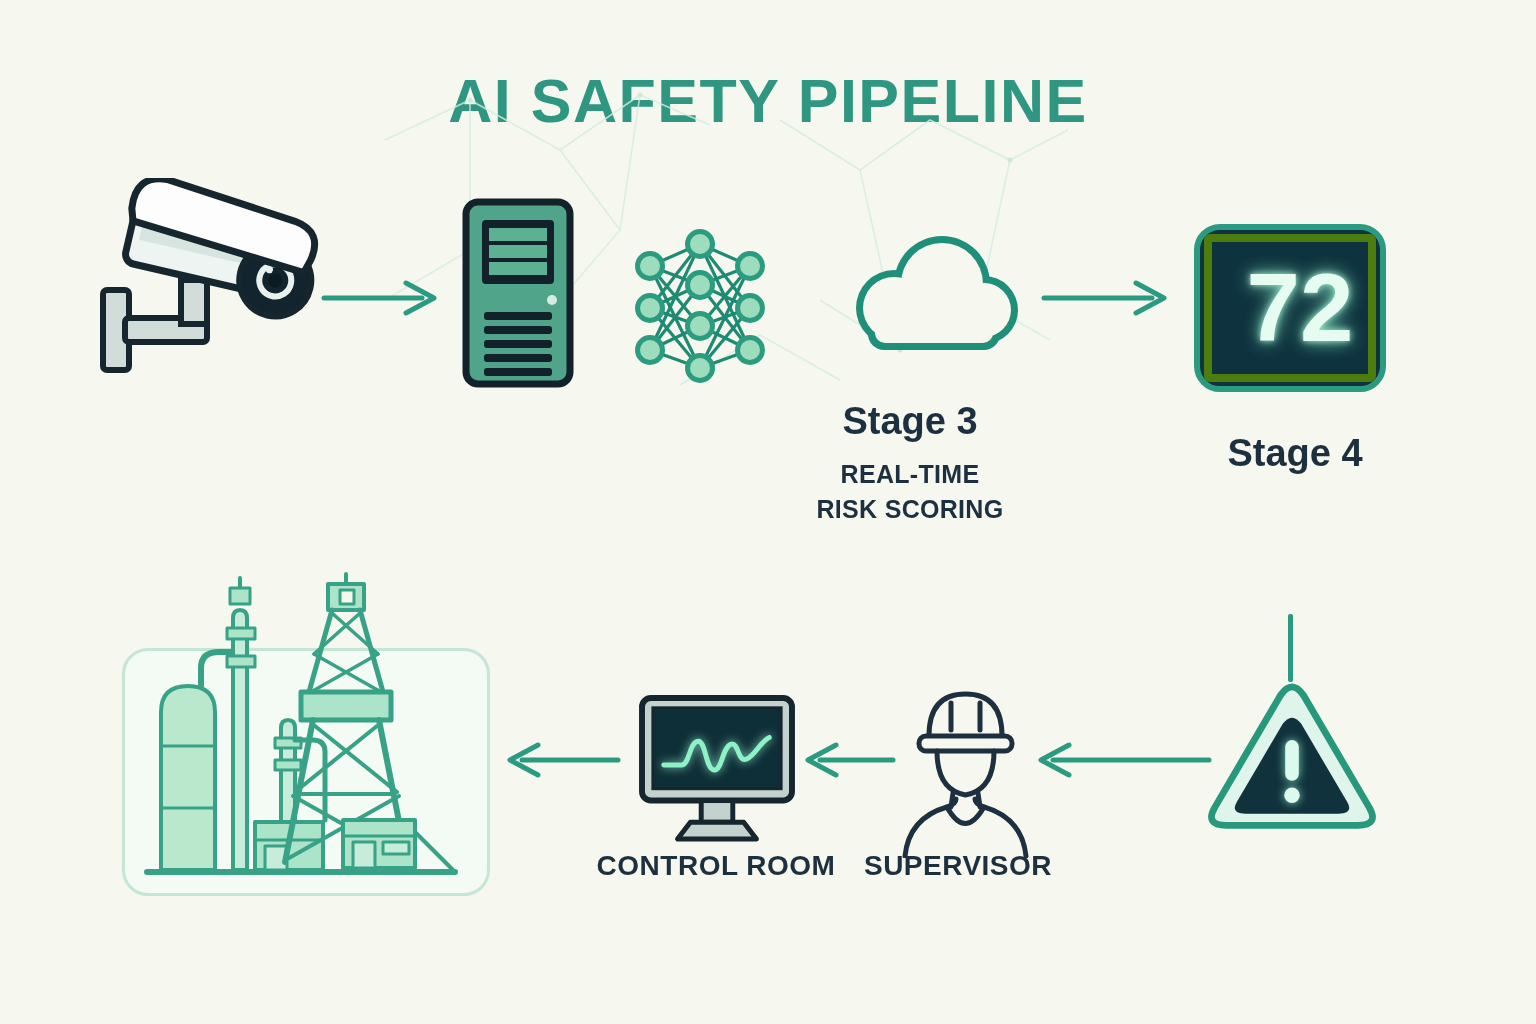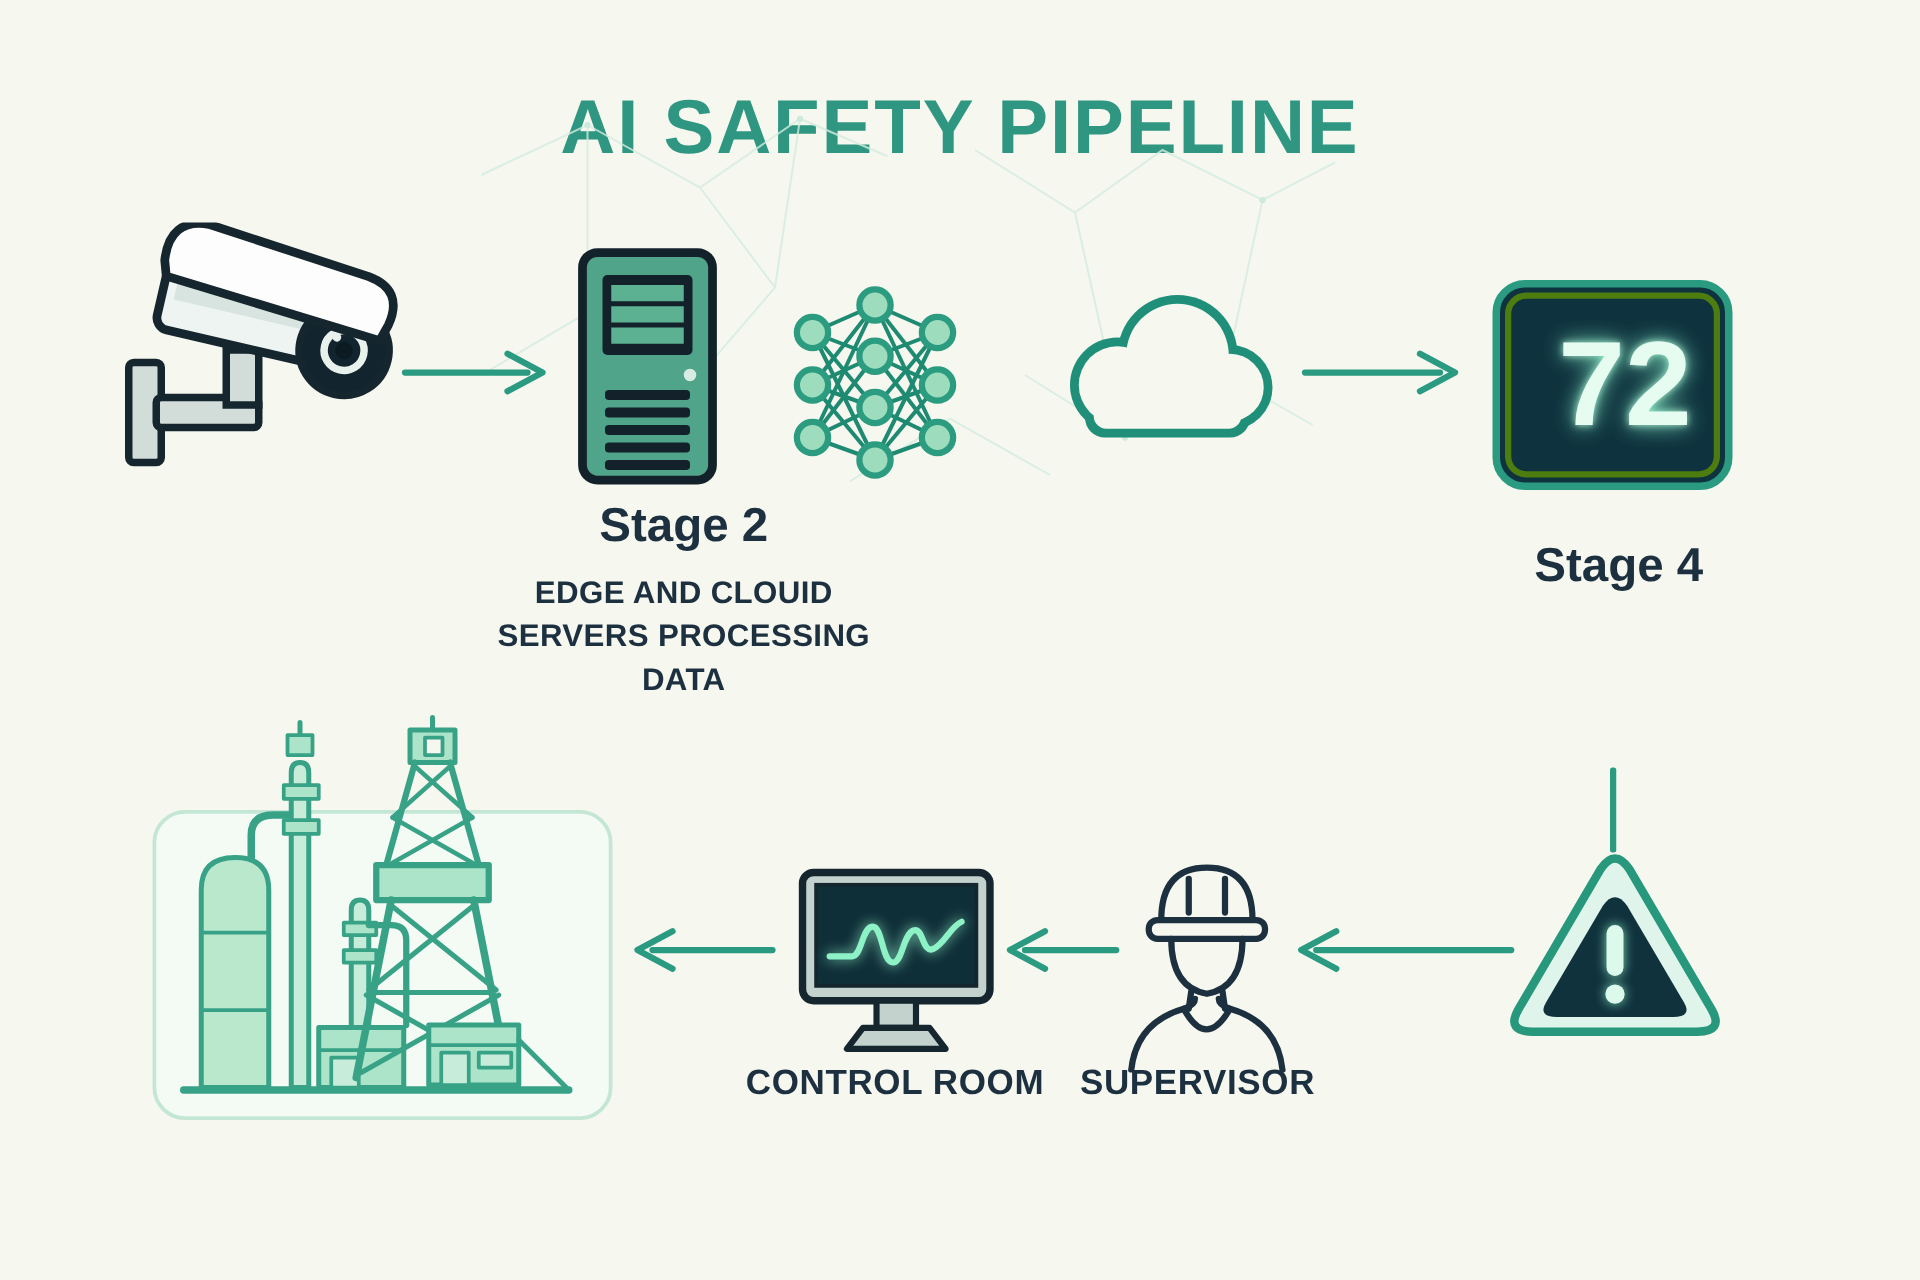--- a/index.html
+++ b/index.html
@@ -8,21 +8,21 @@
   .abs{position:absolute;}
   .title{left:0;top:66px;width:1536px;text-align:center;font-size:61px;font-weight:700;
          color:#2f9781;letter-spacing:1.5px;}
   .stage{display:flex;flex-direction:column;align-items:center;text-align:center;}
   .stage-label{font-size:38px;font-weight:700;color:#1d3040;margin-bottom:14px;}
   .stage-desc{font-size:25px;font-weight:600;color:#1d3040;line-height:35px;
               white-space:pre-line;letter-spacing:.3px;}
   .bottom-label{font-size:28px;font-weight:700;color:#1d3040;letter-spacing:.5px;text-align:center;}
   .vline{width:5px;background:#2a9a80;border-radius:2px;}
   .sign72{background:#0e323e;border:6px solid #2a9a80;border-radius:26px;}
-  .sign72-inner{position:absolute;inset:4px;border:5px solid #4d7c0f;border-radius:17px;
+  .sign72-inner{position:absolute;inset:4px;border:8px solid #4d7c0f;border-radius:6px;
                 display:flex;align-items:center;justify-content:center;padding-left:20px;}
   .sign72-num{font-size:96px;font-weight:700;color:#e6fcf1;
               text-shadow:0 0 18px rgba(140,240,200,.95),0 0 6px rgba(200,255,230,.9);}
   .rig-box{border:3px solid #c3e7d4;border-radius:26px;background:rgba(244,251,247,.6);}
   svg{display:block;}
   .glow{filter:drop-shadow(0 0 5px rgba(150,245,205,.85));}
 </style>
 </head>
 <body>
 
@@ -149,25 +149,24 @@
       <polyline points="96,5 124,20 96,35"></polyline>
     </g>
   </svg>
 
   <div class="abs sign72" style="left:1194px;top:224px;width:180px;height:156px;">
     <div class="sign72-inner">
       <span class="sign72-num">72</span>
     </div>
   </div>
 
-  <div class="abs stage" style="left:397px;top:400px;width:300px;">
-    <div class="stage-label">Stage 2</div>
-    <div class="stage-desc">EDGE AND CLOUID
-SERVERS PROCESSING
-DATA</div>
+  <div class="abs stage" style="left:760px;top:400px;width:300px;">
+    <div class="stage-label">Stage 3</div>
+    <div class="stage-desc">REAL-TIME
+RISK SCORING</div>
   </div>
   <div class="abs stage" style="left:1125px;top:400px;width:340px;margin-top:32px;">
     <div class="stage-label">Stage 4</div>
   </div>
 
   <div class="abs vline" style="left:1288px;top:614px;height:68px;"></div>
 
   <svg class="abs" style="left:1203px;top:680px;" width="178" height="155" viewBox="0 0 180 160">
     <path d="M 78 16 Q 90 -2 102 16 L 170 132 Q 180 150 158 150 L 22 150 Q 0 150 10 132 Z" fill="#dff4ea" stroke="#27987c" stroke-width="7" stroke-linejoin="round"></path>
     <path d="M 80 46 Q 90 32 100 46 L 147 126 Q 154 138 138 138 L 42 138 Q 26 138 33 126 Z" fill="#0f323d"></path>

